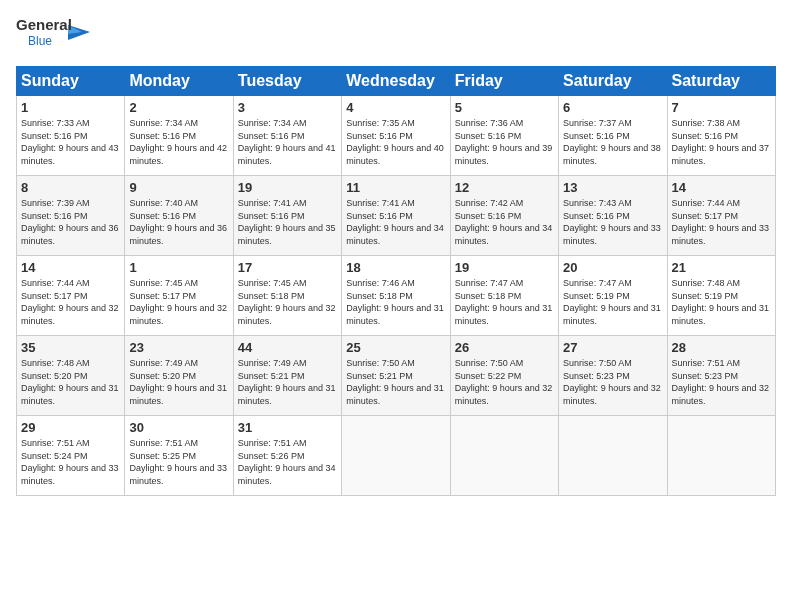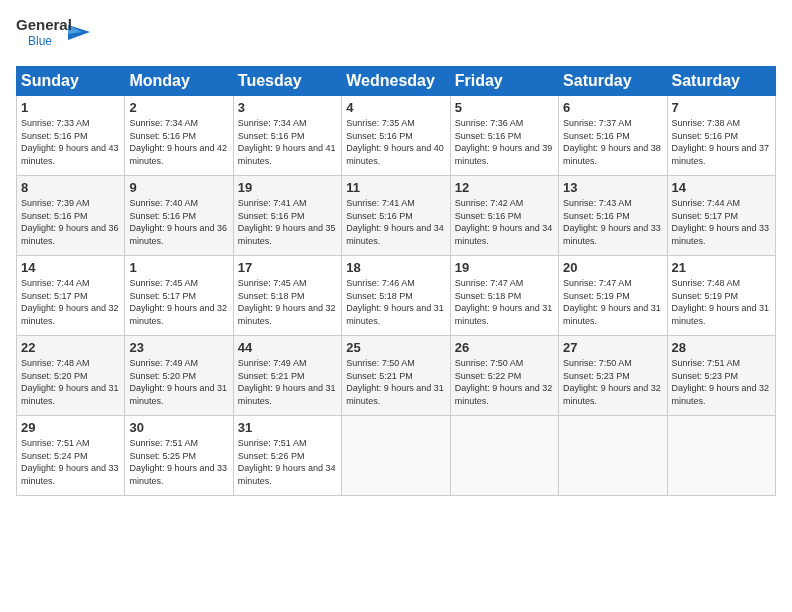--- a/index.html
+++ b/index.html
@@ -139,21 +139,21 @@
         <tr>
           <td><span class="day-num">14</span><span class="day-info">Sunrise: 7:44 AM<br>Sunset: 5:17 PM<br>Daylight: 9 hours and 32 minutes.</span></td>
           <td><span class="day-num">1</span><span class="day-info">Sunrise: 7:45 AM<br>Sunset: 5:17 PM<br>Daylight: 9 hours and 32 minutes.</span></td>
           <td><span class="day-num">17</span><span class="day-info">Sunrise: 7:45 AM<br>Sunset: 5:18 PM<br>Daylight: 9 hours and 32 minutes.</span></td>
           <td><span class="day-num">18</span><span class="day-info">Sunrise: 7:46 AM<br>Sunset: 5:18 PM<br>Daylight: 9 hours and 31 minutes.</span></td>
           <td><span class="day-num">19</span><span class="day-info">Sunrise: 7:47 AM<br>Sunset: 5:18 PM<br>Daylight: 9 hours and 31 minutes.</span></td>
           <td><span class="day-num">20</span><span class="day-info">Sunrise: 7:47 AM<br>Sunset: 5:19 PM<br>Daylight: 9 hours and 31 minutes.</span></td>
           <td><span class="day-num">21</span><span class="day-info">Sunrise: 7:48 AM<br>Sunset: 5:19 PM<br>Daylight: 9 hours and 31 minutes.</span></td>
         </tr>
         <tr>
-          <td><span class="day-num">22</span><span class="day-info">Sunrise: 7:48 AM<br>Sunset: 5:20 PM<br>Daylight: 9 hours and 31 minutes.</span></td>
+          <td><span class="day-num">35</span><span class="day-info">Sunrise: 7:48 AM<br>Sunset: 5:20 PM<br>Daylight: 9 hours and 31 minutes.</span></td>
           <td><span class="day-num">23</span><span class="day-info">Sunrise: 7:49 AM<br>Sunset: 5:20 PM<br>Daylight: 9 hours and 31 minutes.</span></td>
           <td><span class="day-num">44</span><span class="day-info">Sunrise: 7:49 AM<br>Sunset: 5:21 PM<br>Daylight: 9 hours and 31 minutes.</span></td>
           <td><span class="day-num">25</span><span class="day-info">Sunrise: 7:50 AM<br>Sunset: 5:21 PM<br>Daylight: 9 hours and 31 minutes.</span></td>
           <td><span class="day-num">26</span><span class="day-info">Sunrise: 7:50 AM<br>Sunset: 5:22 PM<br>Daylight: 9 hours and 32 minutes.</span></td>
           <td><span class="day-num">27</span><span class="day-info">Sunrise: 7:50 AM<br>Sunset: 5:23 PM<br>Daylight: 9 hours and 32 minutes.</span></td>
           <td><span class="day-num">28</span><span class="day-info">Sunrise: 7:51 AM<br>Sunset: 5:23 PM<br>Daylight: 9 hours and 32 minutes.</span></td>
         </tr>
         <tr>
           <td><span class="day-num">29</span><span class="day-info">Sunrise: 7:51 AM<br>Sunset: 5:24 PM<br>Daylight: 9 hours and 33 minutes.</span></td>
           <td><span class="day-num">30</span><span class="day-info">Sunrise: 7:51 AM<br>Sunset: 5:25 PM<br>Daylight: 9 hours and 33 minutes.</span></td>

